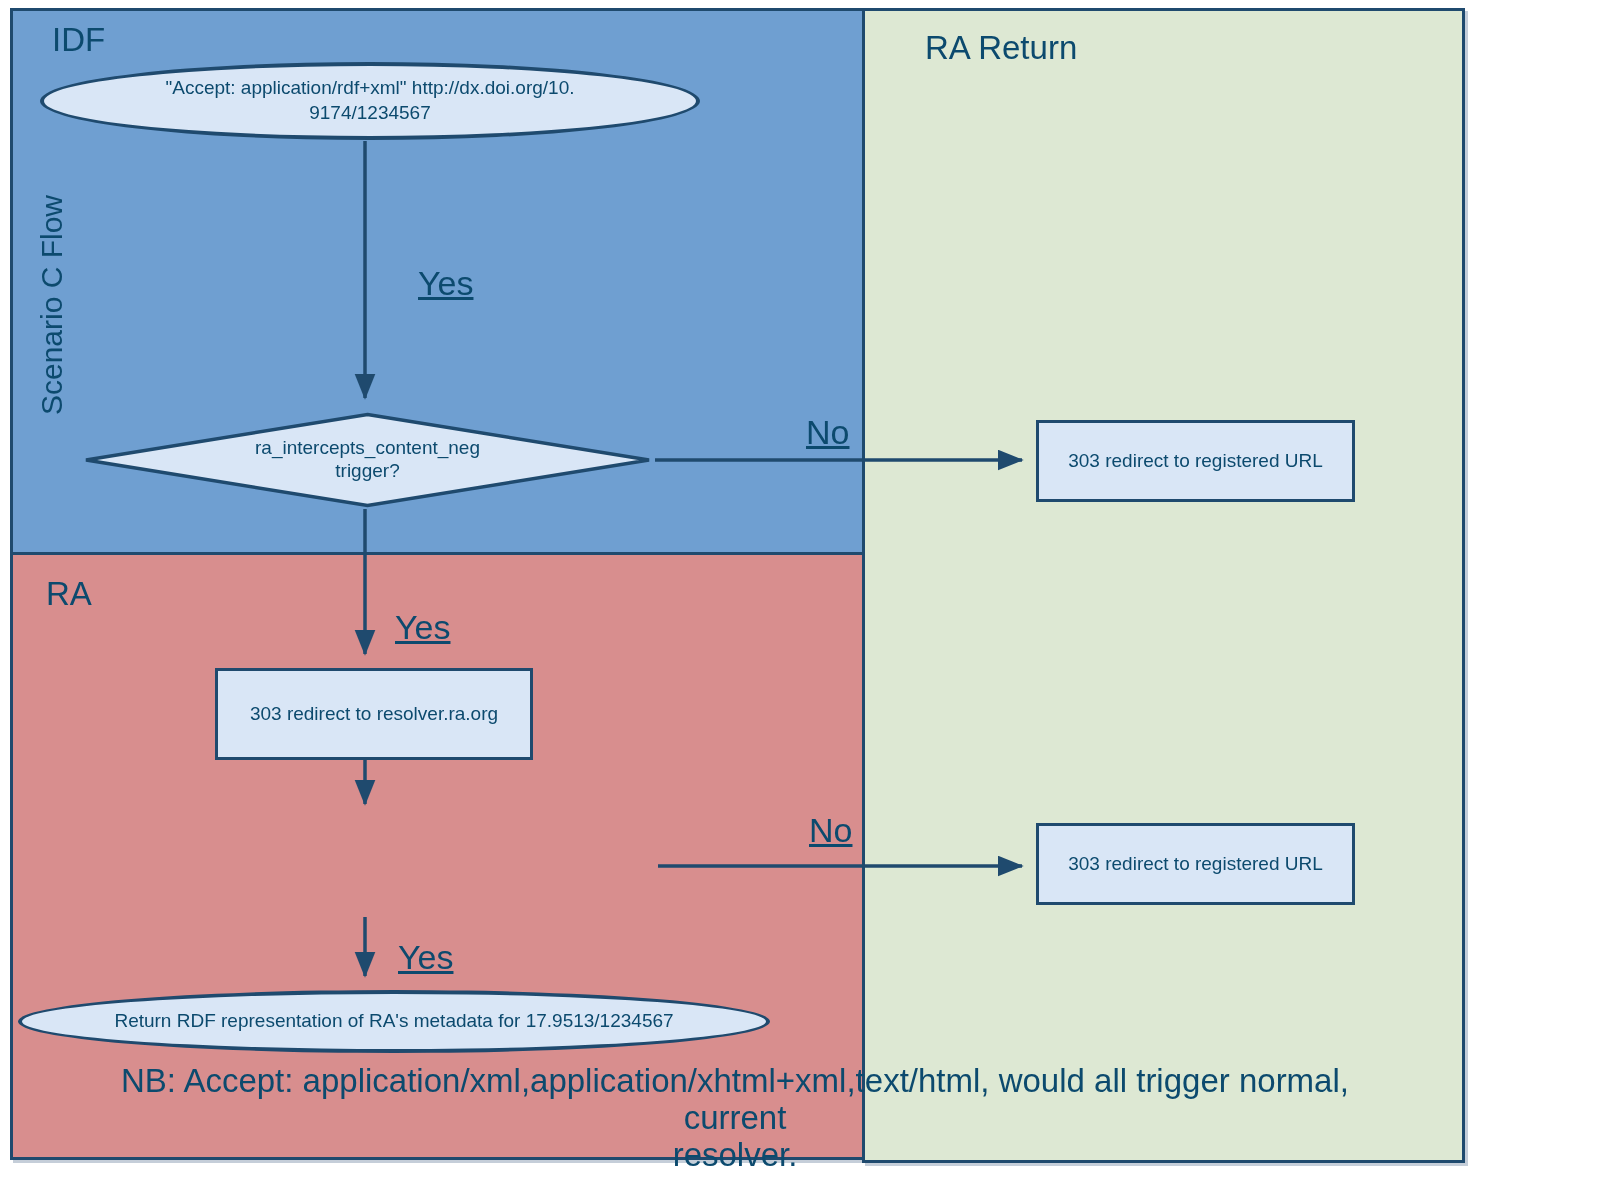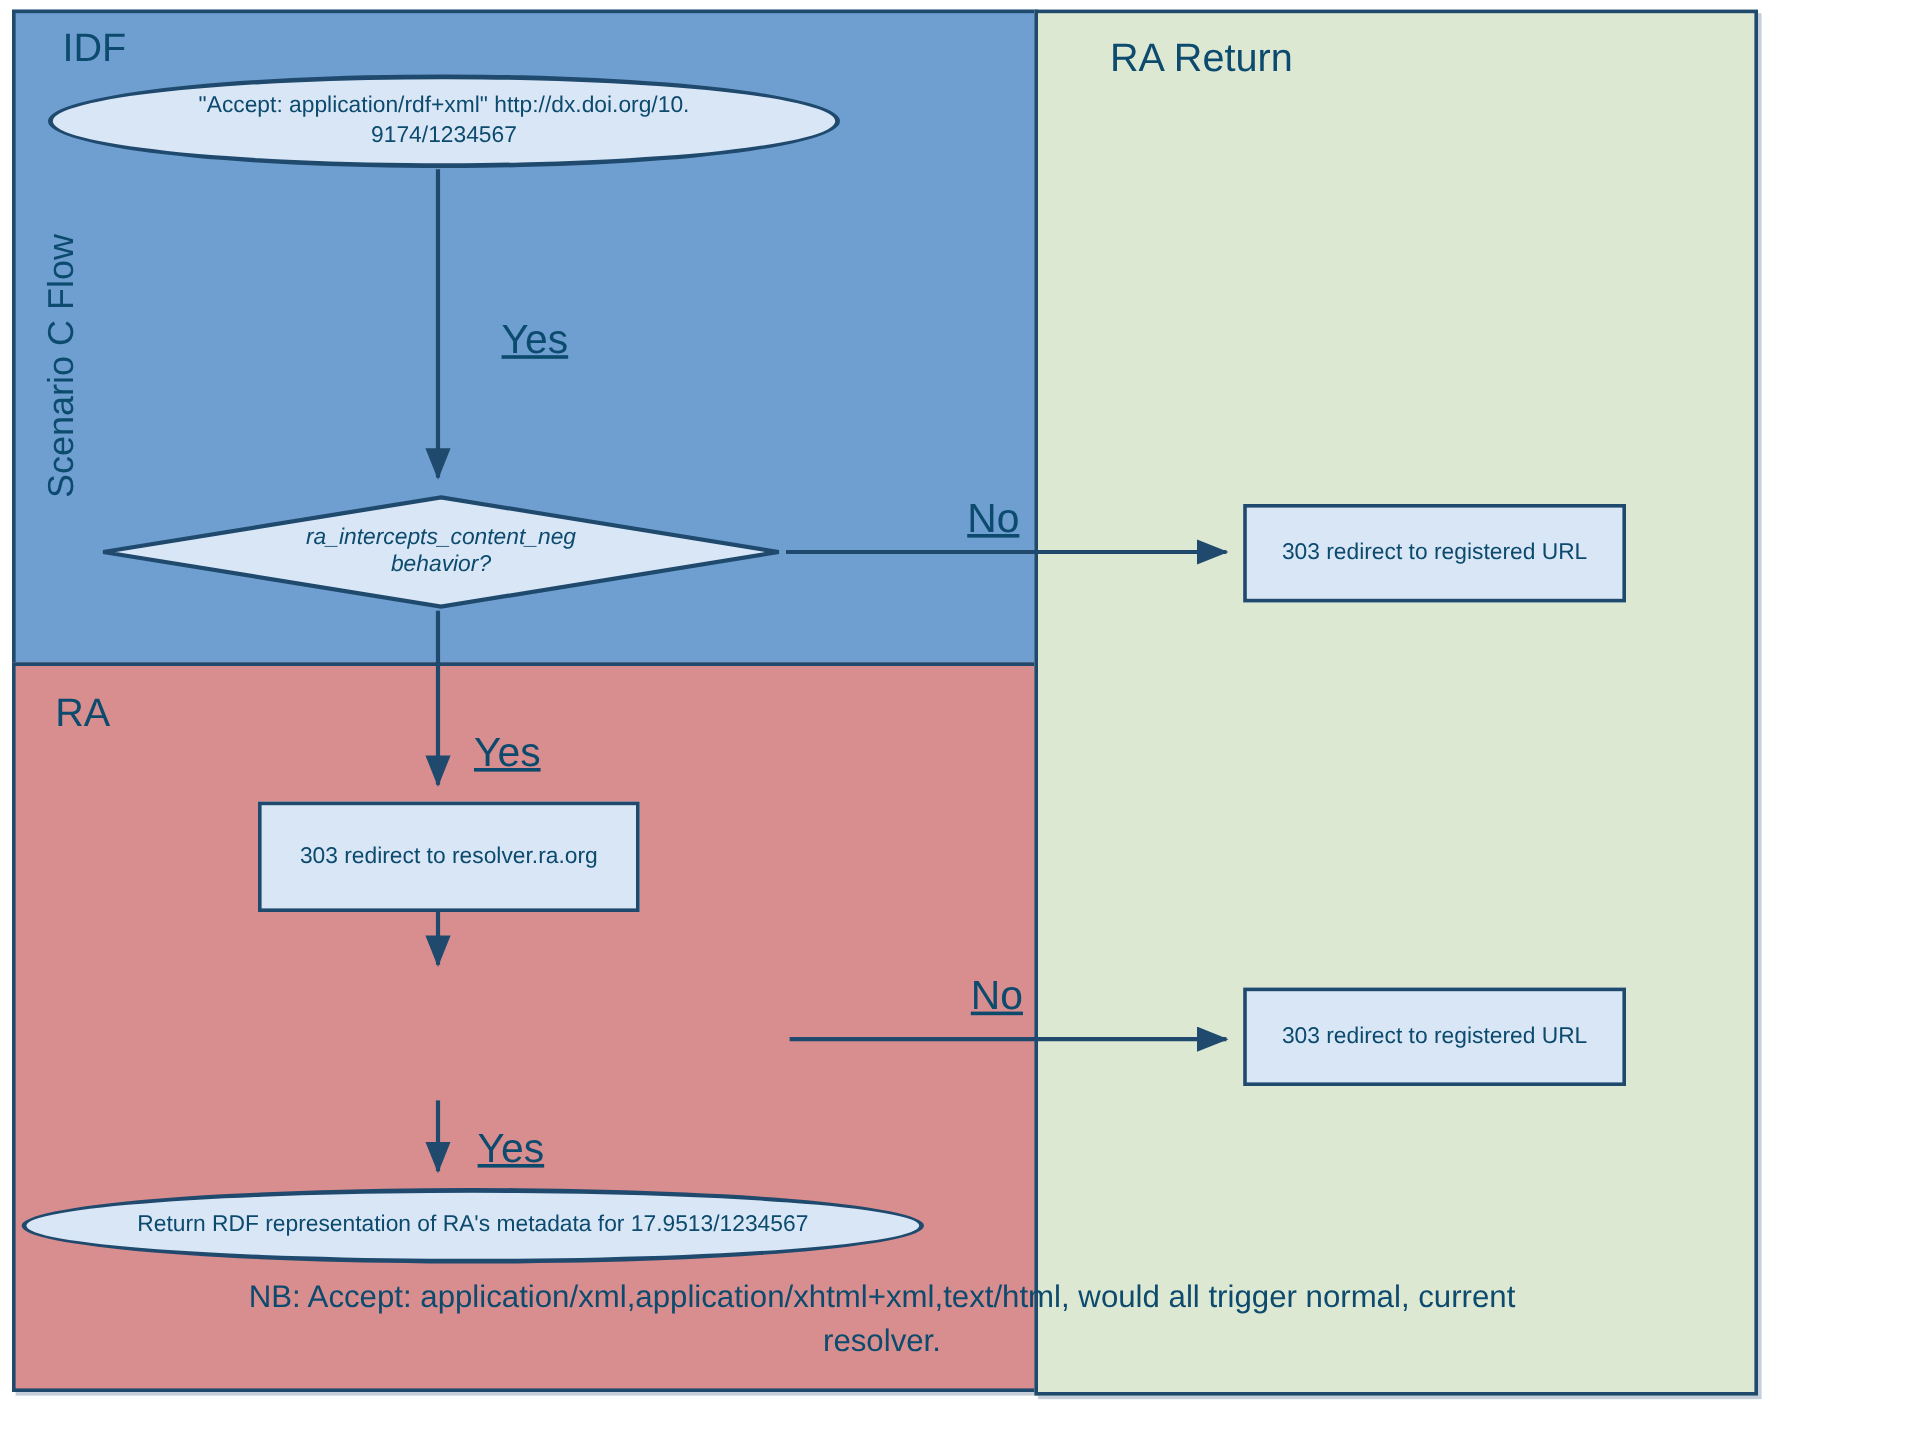--- a/index.html
+++ b/index.html
@@ -29,29 +29,29 @@
   #node-return{left:18px;top:990px;width:752px;height:63px;font-size:19px;}
   .process{}
   #node-redirect1{left:1036px;top:420px;width:319px;height:82px;}
   #node-resolver{left:215px;top:668px;width:318px;height:92px;}
   #node-redirect2{left:1036px;top:823px;width:319px;height:82px;}
   .decision{position:absolute;z-index:3;}
   #node-decision1{left:83px;top:412px;width:569px;height:96px;}
   #node-decision2{left:83px;top:818px;width:572px;height:96px;}
   .decision svg{position:absolute;left:0;top:0;width:100%;height:100%;}
   .decision .dtext{position:absolute;inset:0;display:flex;flex-direction:column;
-    align-items:center;justify-content:center;text-align:center;font-size:19px;line-height:1.2;font-style:italic;}
+    align-items:center;justify-content:center;text-align:center;font-size:19px;line-height:1.2;}
   .edge-label{position:absolute;font-size:34px;z-index:4;text-decoration:underline;}
   #label-yes1{left:418px;top:264px;}
   #label-no1{left:806px;top:413px;}
   #label-yes2{left:395px;top:608px;}
   #label-no2{left:809px;top:811px;}
   #label-yes3{left:398px;top:938px;}
   #note{position:absolute;left:85px;top:1062px;width:1300px;text-align:center;
-    font-size:26px;line-height:37px;z-index:4;}
+    font-size:33px;line-height:37px;z-index:4;}
   .block{display:block;}
 </style>
 </head>
 <body>
 
 <div id="canvas">
 
   <div class="region" id="region-idf"></div>
   <div class="region" id="region-ra"></div>
   <div class="region" id="region-member"></div>
@@ -79,21 +79,21 @@
     <span class="block">"Accept: application/rdf+xml" http://dx.doi.org/10.</span>
     <span class="block">9174/1234567</span>
   </div>
 
   <div class="decision" id="node-decision1">
     <svg viewBox="0 0 569 96" preserveAspectRatio="none">
       <polygon points="284.5,2.5 566,48 284.5,93.5 3,48" fill="#d9e6f6" stroke="#1f4a6e" stroke-width="3.5"></polygon>
     </svg>
     <div class="dtext">
       <span class="block">ra_intercepts_content_neg</span>
-      <span class="block">behavior?</span>
+      <span class="block">trigger?</span>
     </div>
   </div>
 
   <div class="node process" id="node-redirect1">
     <span>303 redirect to registered URL</span>
   </div>
 
   <div class="node process" id="node-resolver">
     <span>303 redirect to resolver.ra.org</span>
   </div>

